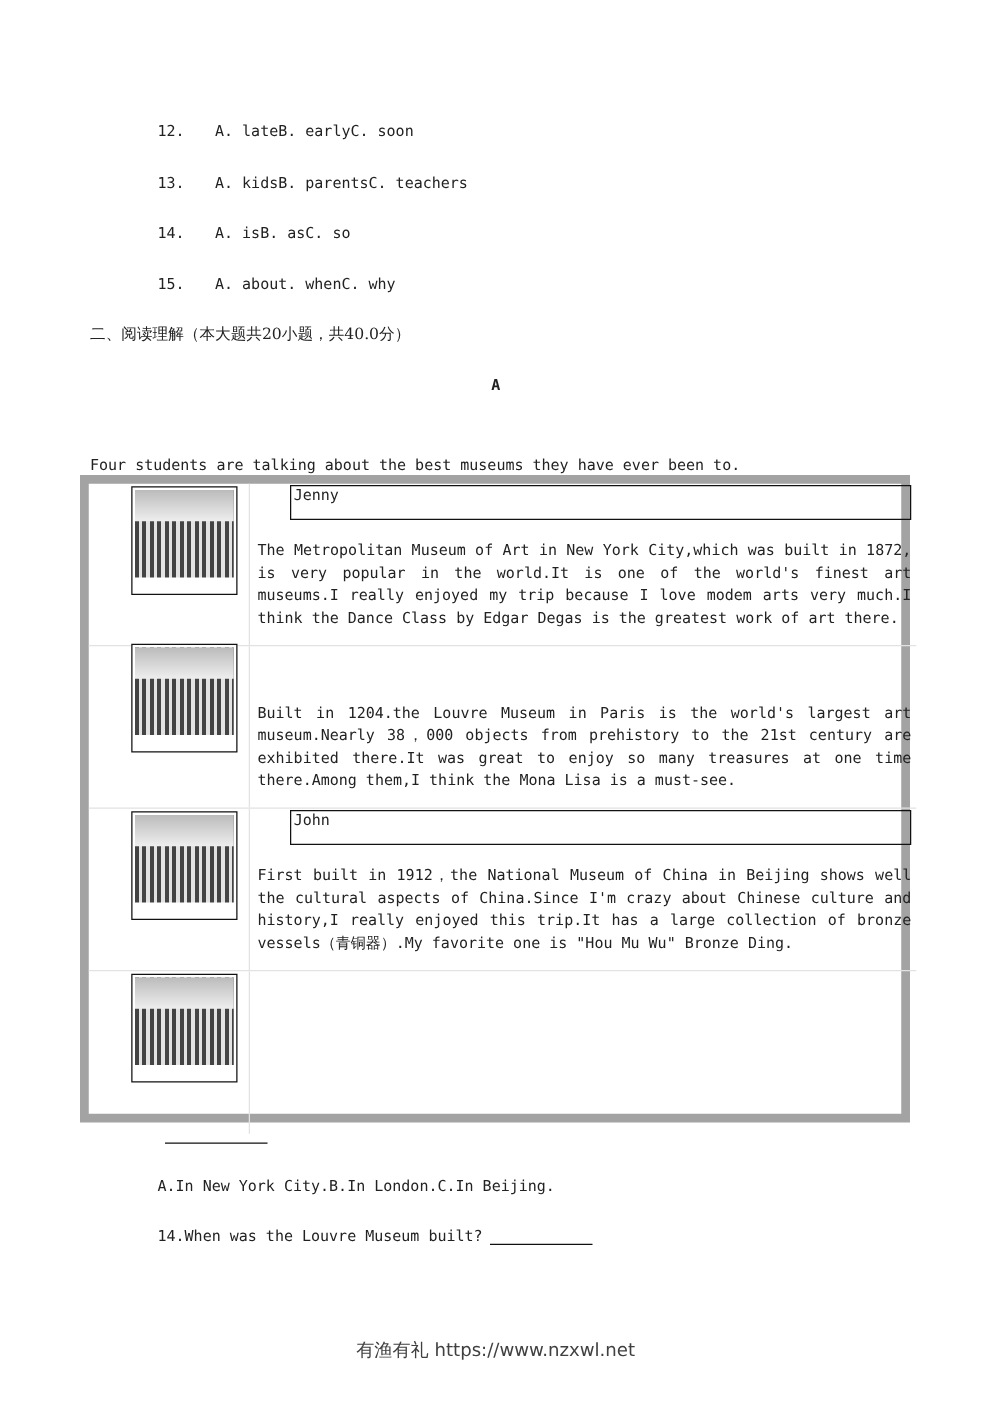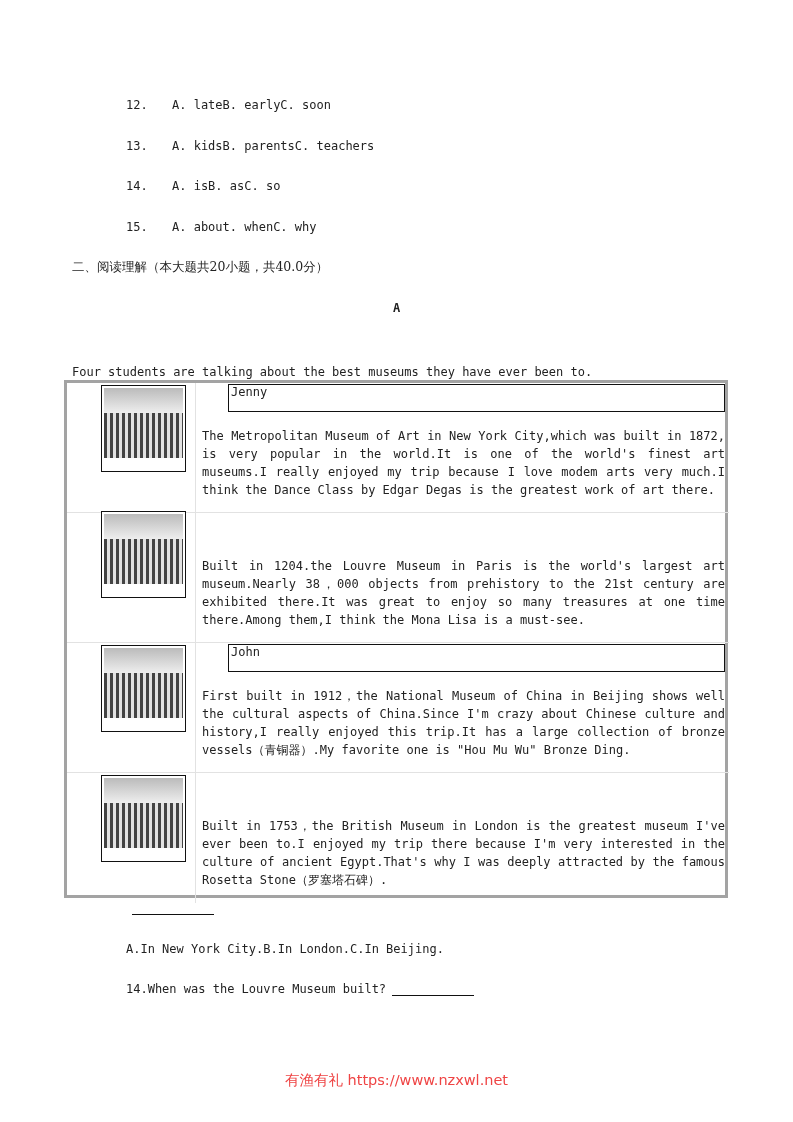--- a/index.html
+++ b/index.html
@@ -4,33 +4,33 @@
 <style>
   html, body { margin:0; padding:0; background:#fff; }
   body { width:793px; height:1122px; position:relative; overflow:hidden;
          font-family:"DejaVu Sans Mono","Liberation Mono",monospace; color:#222; font-size:12px; }
   .abs { position:absolute; white-space:nowrap; }
   .opt-num { left:126px; }
   .opt-txt { left:172px; }
   .section { left:72px; font-family:"DejaVu Serif","Liberation Serif",serif; font-size:12.5px; }
   .center-a { left:393px; font-weight:bold; }
   .intro { left:72px;margin-top:24px; }
-  .table { position:absolute; left:64px; top:380px; width:664px; height:518px; border:3px solid #a3a3a3; box-sizing:border-box; }
+  .table { position:absolute; left:64px; top:380px; width:664px; height:518px; border:7px solid #a3a3a3; box-sizing:border-box; }
   .row { position:absolute; left:0; width:662px; height:130px; border-bottom:1px solid #e2e2e2; box-sizing:border-box; }
   .row:last-child { border-bottom:none; }
   .coldiv { position:absolute; left:128px; top:0; bottom:0; border-left:1px solid #e2e2e2; }
   .photo { position:absolute; left:34px; top:2px; width:85px; height:87px; border:1.5px solid #111; box-sizing:border-box; background:#fff; overflow:hidden; }
   .photo .img { position:absolute; left:2px; top:2px; right:2px; height:70px;
      background: repeating-linear-gradient(90deg,#222 0 3px,#ddd 3px 6px); opacity:.85; }
   .photo .sky { position:absolute; left:2px; top:2px; right:2px; height:25px; background:linear-gradient(#bbb,#eee); }
   .namebox { position:absolute; left:161px; top:1px; width:497px; height:28px; border:1.5px solid #111; box-sizing:border-box; padding-left:2px; font-size:12px; line-height:14px; }
   .para { position:absolute; left:135px; top:44px; width:523px; font-size:12px; line-height:18px; text-align:justify; white-space:normal; }
   .q { left:126px; }
   .blank { display:inline-block; width:82px; border-bottom:1px solid #111; margin-left:6px; height:12px; vertical-align:bottom; }
-  .footer { left:0; width:793px; text-align:center; top:1071px; font-family:"DejaVu Sans","Liberation Sans",sans-serif; font-size:14.5px; color:#ef4444; }
+  .footer { left:0; width:793px; text-align:center; top:1071px; font-family:"DejaVu Sans","Liberation Sans",sans-serif; font-size:14.5px; color:#404040; }
 </style>
 </head>
 <body>
 
 <div class="abs opt-num" style="top:98px">12.</div>
 <div class="abs opt-txt" style="top:98px">A. lateB. earlyC. soon</div>
 <div class="abs opt-num" style="top:139px">13.</div>
 <div class="abs opt-txt" style="top:139px">A. kidsB. parentsC. teachers</div>
 <div class="abs opt-num" style="top:179px">14.</div>
 <div class="abs opt-txt" style="top:179px">A. isB. asC. so</div>
@@ -67,21 +67,20 @@
       </div>
     <div class="namebox">John</div>
     <div class="para">First built in 1912，the National Museum of China in Beijing shows well the cultural aspects of China.Since I'm crazy about Chinese culture and history,I really enjoyed this trip.It has a large collection of bronze vessels（青铜器）.My favorite one is "Hou Mu Wu" Bronze Ding.</div>
   </div>
   <div class="row" style="top:390px">
     <div class="coldiv"></div>
     <div class="photo">
         <div class="img"></div>
         <div class="sky"></div>
       </div>
-    <div class="para">Built in 1753，the British Museum in London is the greatest museum I've ever been to.I enjoyed my trip there because I'm very interested in the culture of ancient Egypt.That's why I was deeply attracted by the famous Rosetta Stone（罗塞塔石碑）.</div>
   </div>
 </div>
 
 <div class="abs q" style="top:901px">
   <span class="blank"></span>
 </div>
 <div class="abs q" style="top:942px">A.In New York City.B.In London.C.In Beijing.</div>
 <div class="abs q" style="top:982px">
   <span>14.When was the Louvre Museum built?</span><span class="blank"></span>
 </div>

